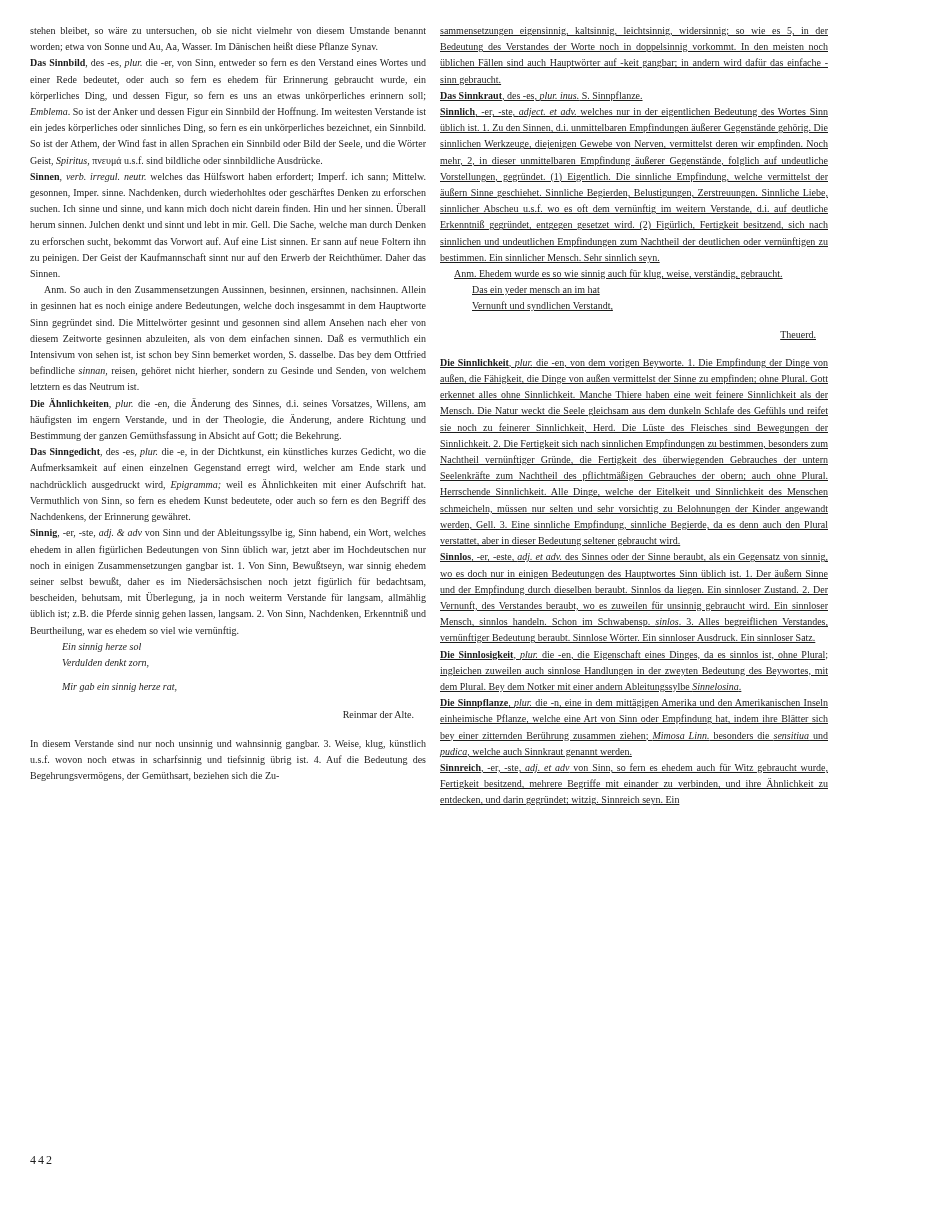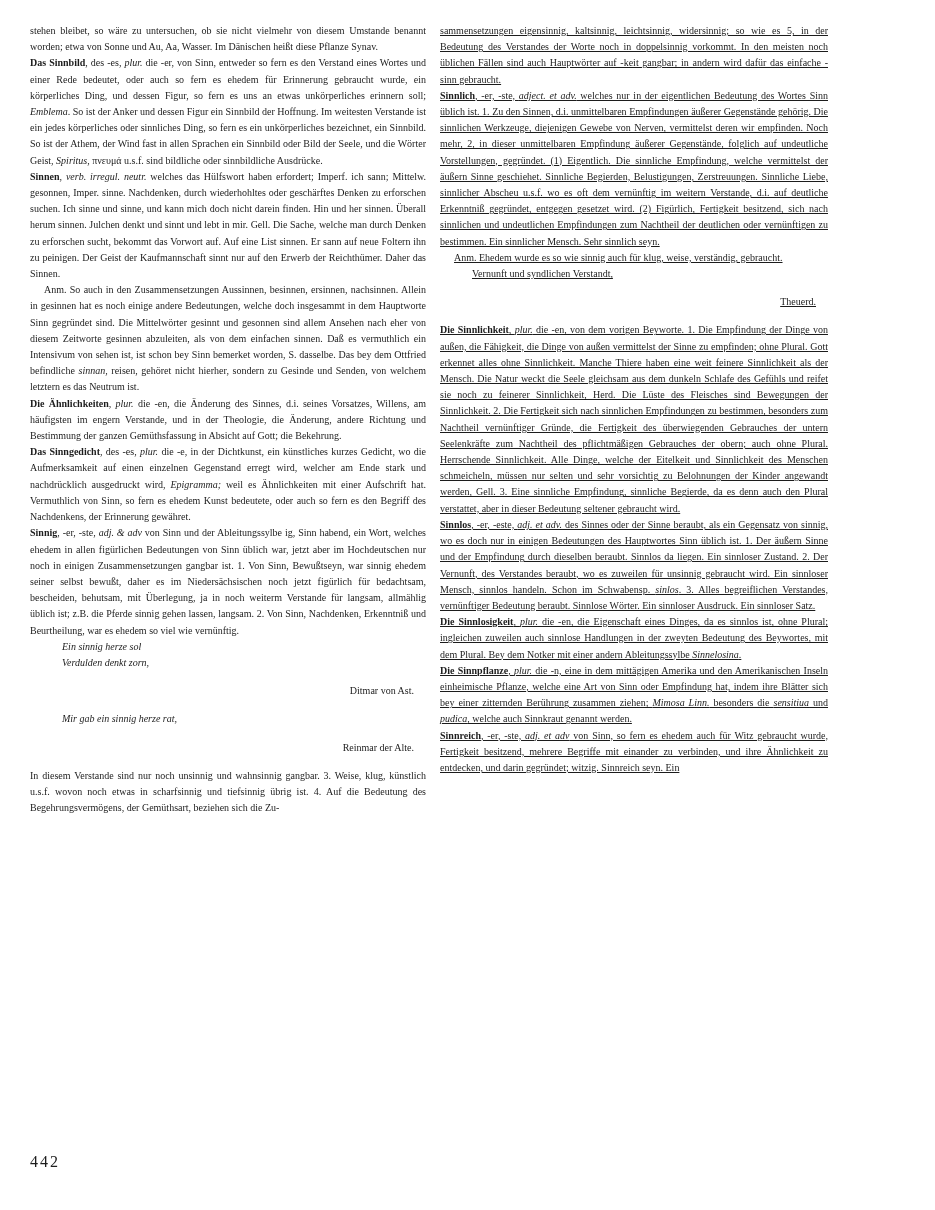--- a/index.html
+++ b/index.html
@@ -33,47 +33,48 @@
   .attribution {
     margin: 12px;
     text-align: right;
   }
   .hw { font-weight: bold; }
   .it { font-style: italic; }
   .pagenum {
     position: absolute;
     left: 30px;
     top: 1153px;
-    font-size: 16px;
+    font-size: 12px;
     letter-spacing: 2px;
   }
 </style>
 </head>
 <body>
 
 <div class="page">
   <div class="col col-left">
       <p class="para"><span>stehen bleibet, so wäre zu untersuchen, ob sie nicht vielmehr von diesem Umstande benannt worden; etwa von Sonne und Au, Aa, Wasser. Im Dänischen heißt diese Pflanze Synav.</span></p>
       <p class="para"><span class="hw">Das Sinnbild</span><span>, des -es, </span><span class="it">plur.</span><span> die -er, von Sinn, entweder so fern es den Verstand eines Wortes und einer Rede bedeutet, oder auch so fern es ehedem für Erinnerung gebraucht wurde, ein körperliches Ding, und dessen Figur, so fern es uns an etwas unkörperliches erinnern soll; </span><span class="it">Emblema</span><span>. So ist der Anker und dessen Figur ein Sinnbild der Hoffnung. Im weitesten Verstande ist ein jedes körperliches oder sinnliches Ding, so fern es ein unkörperliches bezeichnet, ein Sinnbild. So ist der Athem, der Wind fast in allen Sprachen ein Sinnbild oder Bild der Seele, und die Wörter Geist, </span><span class="it">Spiritus,</span><span> πνευμά u.s.f. sind bildliche oder sinnbildliche Ausdrücke.</span></p>
       <p class="para"><span class="hw">Sinnen</span><span>, </span><span class="it">verb. irregul. neutr.</span><span> welches das Hülfswort haben erfordert; Imperf. ich sann; Mittelw. gesonnen, Imper. sinne. Nachdenken, durch wiederhohltes oder geschärftes Denken zu erforschen suchen. Ich sinne und sinne, und kann mich doch nicht darein finden. Hin und her sinnen. Überall herum sinnen. Julchen denkt und sinnt und lebt in mir. Gell. Die Sache, welche man durch Denken zu erforschen sucht, bekommt das Vorwort auf. Auf eine List sinnen. Er sann auf neue Foltern ihn zu peinigen. Der Geist der Kaufmannschaft sinnt nur auf den Erwerb der Reichthümer. Daher das Sinnen.</span></p>
       <p class="para note"><span>Anm. So auch in den Zusammensetzungen Aussinnen, besinnen, ersinnen, nachsinnen. Allein in gesinnen hat es noch einige andere Bedeutungen, welche doch insgesammt in dem Hauptworte Sinn gegründet sind. Die Mittelwörter gesinnt und gesonnen sind allem Ansehen nach eher von diesem Zeitworte gesinnen abzuleiten, als von dem einfachen sinnen. Daß es vermuthlich ein Intensivum von sehen ist, ist schon bey Sinn bemerket worden, S. dasselbe. Das bey dem Ottfried befindliche </span><span class="it">sinnan,</span><span> reisen, gehöret nicht hierher, sondern zu Gesinde und Senden, von welchem letztern es das Neutrum ist.</span></p>
       <p class="para"><span class="hw">Die Ähnlichkeiten</span><span>, </span><span class="it">plur.</span><span> die -en, die Änderung des Sinnes, d.i. seines Vorsatzes, Willens, am häufigsten im engern Verstande, und in der Theologie, die Änderung, andere Richtung und Bestimmung der ganzen Gemüthsfassung in Absicht auf Gott; die Bekehrung.</span></p>
       <p class="para"><span class="hw">Das Sinngedicht</span><span>, des -es, </span><span class="it">plur.</span><span> die -e, in der Dichtkunst, ein künstliches kurzes Gedicht, wo die Aufmerksamkeit auf einen einzelnen Gegenstand erregt wird, welcher am Ende stark und nachdrücklich ausgedruckt wird, </span><span class="it">Epigramma;</span><span> weil es Ähnlichkeiten mit einer Aufschrift hat. Vermuthlich von Sinn, so fern es ehedem Kunst bedeutete, oder auch so fern es den Begriff des Nachdenkens, der Erinnerung gewähret.</span></p>
       <p class="para"><span class="hw">Sinnig</span><span>, -er, -ste, </span><span class="it">adj. &amp; adv</span><span> von Sinn und der Ableitungssylbe ig, Sinn habend, ein Wort, welches ehedem in allen figürlichen Bedeutungen von Sinn üblich war, jetzt aber im Hochdeutschen nur noch in einigen Zusammensetzungen gangbar ist. 1. Von Sinn, Bewußtseyn, war sinnig ehedem seiner selbst bewußt, daher es im Niedersächsischen noch jetzt figürlich für bedachtsam, bescheiden, behutsam, mit Überlegung, ja in noch weiterm Verstande für langsam, allmählig üblich ist; z.B. die Pferde sinnig gehen lassen, langsam. 2. Von Sinn, Nachdenken, Erkenntniß und Beurtheilung, war es ehedem so viel wie vernünftig.</span></p>
       <p class="verse">Ein sinnig herze sol</p>
       <p class="verse">Verdulden denkt zorn,</p>
-      <p class="attribution">Ditmar von Ast.</p>
       <p class="verse gap">Mir gab ein sinnig herze rat,</p>
       <p class="attribution">Reinmar der Alte.</p>
       <p class="para"><span>In diesem Verstande sind nur noch unsinnig und wahnsinnig gangbar. 3. Weise, klug, künstlich u.s.f. wovon noch etwas in scharfsinnig und tiefsinnig übrig ist. 4. Auf die Bedeutung des Begehrungsvermögens, der Gemüthsart, beziehen sich die Zu-</span></p>
     </div>
   <div class="col col-right">
       <p class="para"><span>sammensetzungen eigensinnig, kaltsinnig, leichtsinnig, widersinnig; so wie es 5, in der Bedeutung des Verstandes der Worte noch in doppelsinnig vorkommt. In den meisten noch üblichen Fällen sind auch Hauptwörter auf -keit gangbar; in andern wird dafür das einfache -sinn gebraucht.</span></p>
+      <p class="para"><span class="hw">Das Sinnkraut</span><span>, des -es, </span><span class="it">plur. inus.</span><span> S. Sinnpflanze.</span></p>
       <p class="para"><span class="hw">Sinnlich</span><span>, -er, -ste, </span><span class="it">adject. et adv.</span><span> welches nur in der eigentlichen Bedeutung des Wortes Sinn üblich ist. 1. Zu den Sinnen, d.i. unmittelbaren Empfindungen äußerer Gegenstände gehörig. Die sinnlichen Werkzeuge, diejenigen Gewebe von Nerven, vermittelst deren wir empfinden. Noch mehr, 2, in dieser unmittelbaren Empfindung äußerer Gegenstände, folglich auf undeutliche Vorstellungen, gegründet. (1) Eigentlich. Die sinnliche Empfindung, welche vermittelst der äußern Sinne geschiehet. Sinnliche Begierden, Belustigungen, Zerstreuungen. Sinnliche Liebe, sinnlicher Abscheu u.s.f. wo es oft dem vernünftig im weitern Verstande, d.i. auf deutliche Erkenntniß gegründet, entgegen gesetzet wird. (2) Figürlich, Fertigkeit besitzend, sich nach sinnlichen und undeutlichen Empfindungen zum Nachtheil der deutlichen oder vernünftigen zu bestimmen. Ein sinnlicher Mensch. Sehr sinnlich seyn.</span></p>
       <p class="para note"><span>Anm. Ehedem wurde es so wie sinnig auch für klug, weise, verständig, gebraucht.</span></p>
+      <p class="verse roman">Das ein yeder mensch an im hat</p>
       <p class="verse roman">Vernunft und syndlichen Verstandt,</p>
       <p class="attribution">Theuerd.</p>
       <p class="para"><span class="hw">Die Sinnlichkeit</span><span>, </span><span class="it">plur.</span><span> die -en, von dem vorigen Beyworte. 1. Die Empfindung der Dinge von außen, die Fähigkeit, die Dinge von außen vermittelst der Sinne zu empfinden; ohne Plural. Gott erkennet alles ohne Sinnlichkeit. Manche Thiere haben eine weit feinere Sinnlichkeit als der Mensch. Die Natur weckt die Seele gleichsam aus dem dunkeln Schlafe des Gefühls und reifet sie noch zu feinerer Sinnlichkeit, Herd. Die Lüste des Fleisches sind Bewegungen der Sinnlichkeit. 2. Die Fertigkeit sich nach sinnlichen Empfindungen zu bestimmen, besonders zum Nachtheil vernünftiger Gründe, die Fertigkeit des überwiegenden Gebrauches der untern Seelenkräfte zum Nachtheil des pflichtmäßigen Gebrauches der obern; auch ohne Plural. Herrschende Sinnlichkeit. Alle Dinge, welche der Eitelkeit und Sinnlichkeit des Menschen schmeicheln, müssen nur selten und sehr vorsichtig zu Belohnungen der Kinder angewandt werden, Gell. 3. Eine sinnliche Empfindung, sinnliche Begierde, da es denn auch den Plural verstattet, aber in dieser Bedeutung seltener gebraucht wird.</span></p>
       <p class="para"><span class="hw">Sinnlos</span><span>, -er, -este, </span><span class="it">adj. et adv.</span><span> des Sinnes oder der Sinne beraubt, als ein Gegensatz von sinnig, wo es doch nur in einigen Bedeutungen des Hauptwortes Sinn üblich ist. 1. Der äußern Sinne und der Empfindung durch dieselben beraubt. Sinnlos da liegen. Ein sinnloser Zustand. 2. Der Vernunft, des Verstandes beraubt, wo es zuweilen für unsinnig gebraucht wird. Ein sinnloser Mensch, sinnlos handeln. Schon im Schwabensp. </span><span class="it">sinlos</span><span>. 3. Alles begreiflichen Verstandes, vernünftiger Bedeutung beraubt. Sinnlose Wörter. Ein sinnloser Ausdruck. Ein sinnloser Satz.</span></p>
       <p class="para"><span class="hw">Die Sinnlosigkeit</span><span>, </span><span class="it">plur.</span><span> die -en, die Eigenschaft eines Dinges, da es sinnlos ist, ohne Plural; ingleichen zuweilen auch sinnlose Handlungen in der zweyten Bedeutung des Beywortes, mit dem Plural. Bey dem Notker mit einer andern Ableitungssylbe </span><span class="it">Sinnelosina</span><span>.</span></p>
       <p class="para"><span class="hw">Die Sinnpflanze</span><span>, </span><span class="it">plur.</span><span> die -n, eine in dem mittägigen Amerika und den Amerikanischen Inseln einheimische Pflanze, welche eine Art von Sinn oder Empfindung hat, indem ihre Blätter sich bey einer zitternden Berührung zusammen ziehen; </span><span class="it">Mimosa Linn.</span><span> besonders die </span><span class="it">sensitiua</span><span> und </span><span class="it">pudica</span><span>, welche auch Sinnkraut genannt werden.</span></p>
       <p class="para"><span class="hw">Sinnreich</span><span>, -er, -ste, </span><span class="it">adj. et adv</span><span> von Sinn, so fern es ehedem auch für Witz gebraucht wurde, Fertigkeit besitzend, mehrere Begriffe mit einander zu verbinden, und ihre Ähnlichkeit zu entdecken, und darin gegründet; witzig. Sinnreich seyn. Ein</span></p>
     </div>
   <div class="pagenum">442</div>
 </div>

